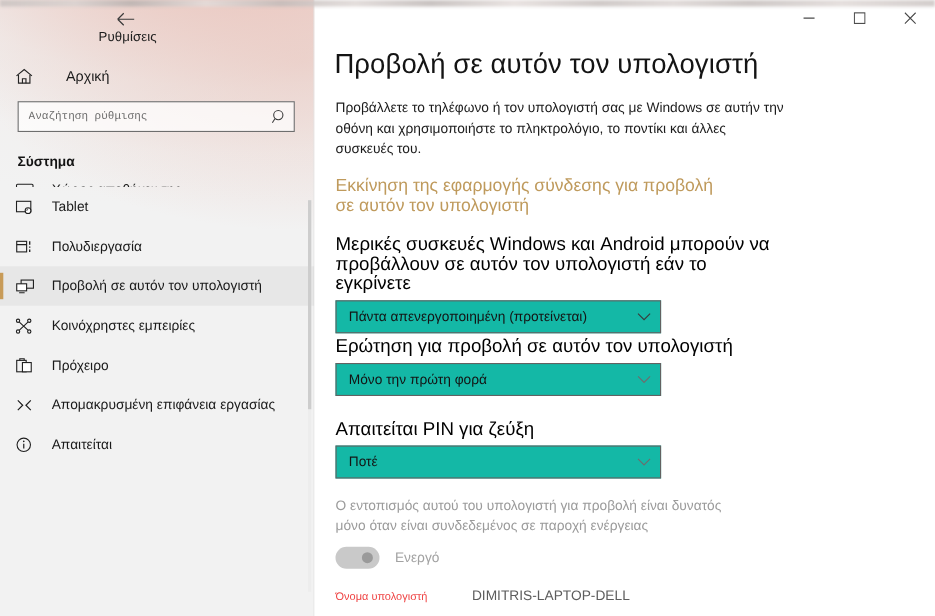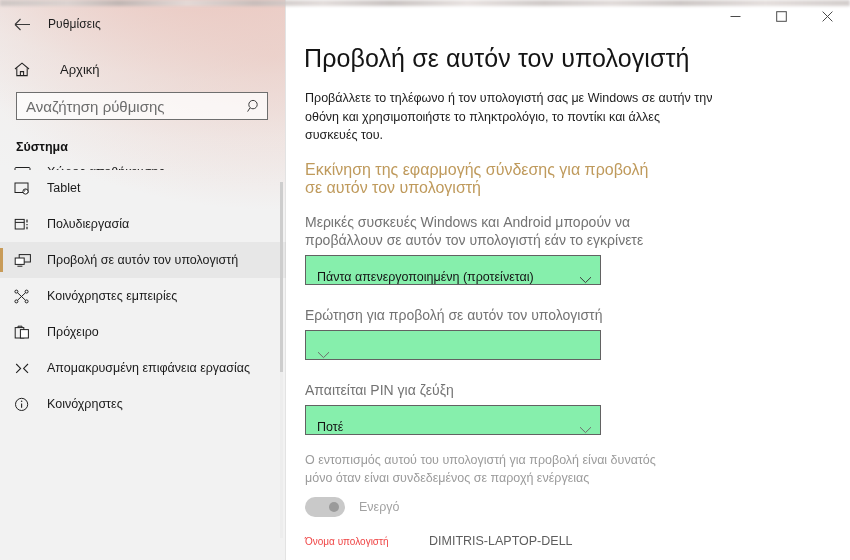--- a/index.html
+++ b/index.html
@@ -44,21 +44,21 @@
       radial-gradient(420px 220px at 96% 10%, rgba(230,186,176,.55) 0%, rgba(242,242,242,0) 70%);
     pointer-events: none;
   }
   .sidebar-edge {
     position: absolute; right: 0; top: 0; width: 1px; height: 560px;
     background: #e3e3e3;
   }
 
   .titlebar-row {
     position: absolute; top: 8px; left: 0; width: 228px; height: 32px;
-    display: flex; align-items: center;
+    display: flex; align-items: center; flex-direction: column;
   }
   .back-btn {
     width: 44px; height: 30px;
     display: flex; align-items: center; justify-content: center;
     color: #3a3a3a;
   }
   .app-title {
     font-size: 12px; color: #1d1d1d;
     letter-spacing: .1px;
     margin-left: 4px;
@@ -73,21 +73,21 @@
 
   .search-wrap {
     position: absolute; top: 92px; left: 16px;
     width: 252px; height: 28px;
     background: rgba(255,255,255,.72);
     border: 1px solid #6e6e6e;
     display: flex; align-items: center;
   }
   .search-wrap input {
     flex: 1; border: 0; outline: 0; background: transparent;
-    font-family: Liberation Sans, sans-serif; font-size: 15px; color: #a16207;
+    font-family: Liberation Mono, monospace; font-size: 10px; color: #a16207;
     padding: 0 6px 0 9px; height: 100%;
   }
   .search-wrap input::placeholder { color: #6d6d6d; }
   .search-icon { width: 26px; display: flex; align-items: center; justify-content: center; color: #3d3d3d; }
 
   .group-head {
     position: absolute; top: 140px; left: 16px;
     font-size: 12.5px; font-weight: bold; color: #131313;
   }
 
@@ -161,28 +161,28 @@
   .link-start {
     position: absolute; top: 161px; left: 19px;
     width: 360px;
     font-size: 16px; line-height: 18px;
     color: #bf9a5c;
     text-decoration: none;
   }
 
   .field { position: absolute; left: 19px; width: 300px; }
   .field .flabel {
-    font-size: 14px; line-height: 18px; color: #737373;
+    font-size: 17px; line-height: 18px; color: #000000;
     margin-bottom: 6px; width: 395px;
   }
   .combo {
     width: 296px; height: 30px;
     border: 1px solid #626262;
-    background: #86efac;
-    display: flex; align-items: flex-end;
+    background: #14b8a6;
+    display: flex; align-items: center;
     padding: 0 8px 0 11px;
     font-size: 12.5px; color: #141414;
   }
   .combo .val { flex: 1; white-space: nowrap; overflow: hidden; }
   .combo .chev { color: #333; display: flex; align-items: center; }
 
   .note-disabled {
     position: absolute; left: 19px; top: 451px;
     width: 380px;
     font-size: 12.5px; line-height: 18px; color: #9b9b9b;
@@ -335,21 +335,21 @@
       </div>
 
       <div class="nav-item">
         <div class="ic">
           <svg width="16" height="15" viewBox="0 0 16 15" fill="none">
             <circle cx="7.6" cy="7.4" r="6.1" stroke="#202020" stroke-width="1"></circle>
             <path d="M7.6 6.4v4.4" stroke="#202020" stroke-width="1.1"></path>
             <circle cx="7.6" cy="4.3" r=".75" fill="#202020"></circle>
           </svg>
         </div>
-        <div class="lb">Κοινόχρηστες</div>
+        <div class="lb">Απαιτείται</div>
       </div>
 
     </div>
 
     <div class="side-scrollbar"></div>
     <div class="side-scrollthumb"></div>
   </div>
 
   <div class="wincontrols">
     <div class="wc">
@@ -385,20 +385,21 @@
           <svg width="13" height="8" viewBox="0 0 13 8" fill="none">
             <path d="M1 1.2L6.5 6.6 12 1.2" stroke="#3a3a3a" stroke-width="1"></path>
           </svg>
         </span>
       </div>
     </div>
 
     <div class="field" style="top:306px">
       <div class="flabel">Ερώτηση για προβολή σε αυτόν τον υπολογιστή</div>
       <div class="combo">
+        <span class="val">Μόνο την πρώτη φορά</span>
         <span class="chev">
           <svg width="13" height="8" viewBox="0 0 13 8" fill="none">
             <path d="M1 1.2L6.5 6.6 12 1.2" stroke="#6d6d6d" stroke-width="1"></path>
           </svg>
         </span>
       </div>
     </div>
 
     <div class="field" style="top:381px">
       <div class="flabel">Απαιτείται PIN για ζεύξη</div>

